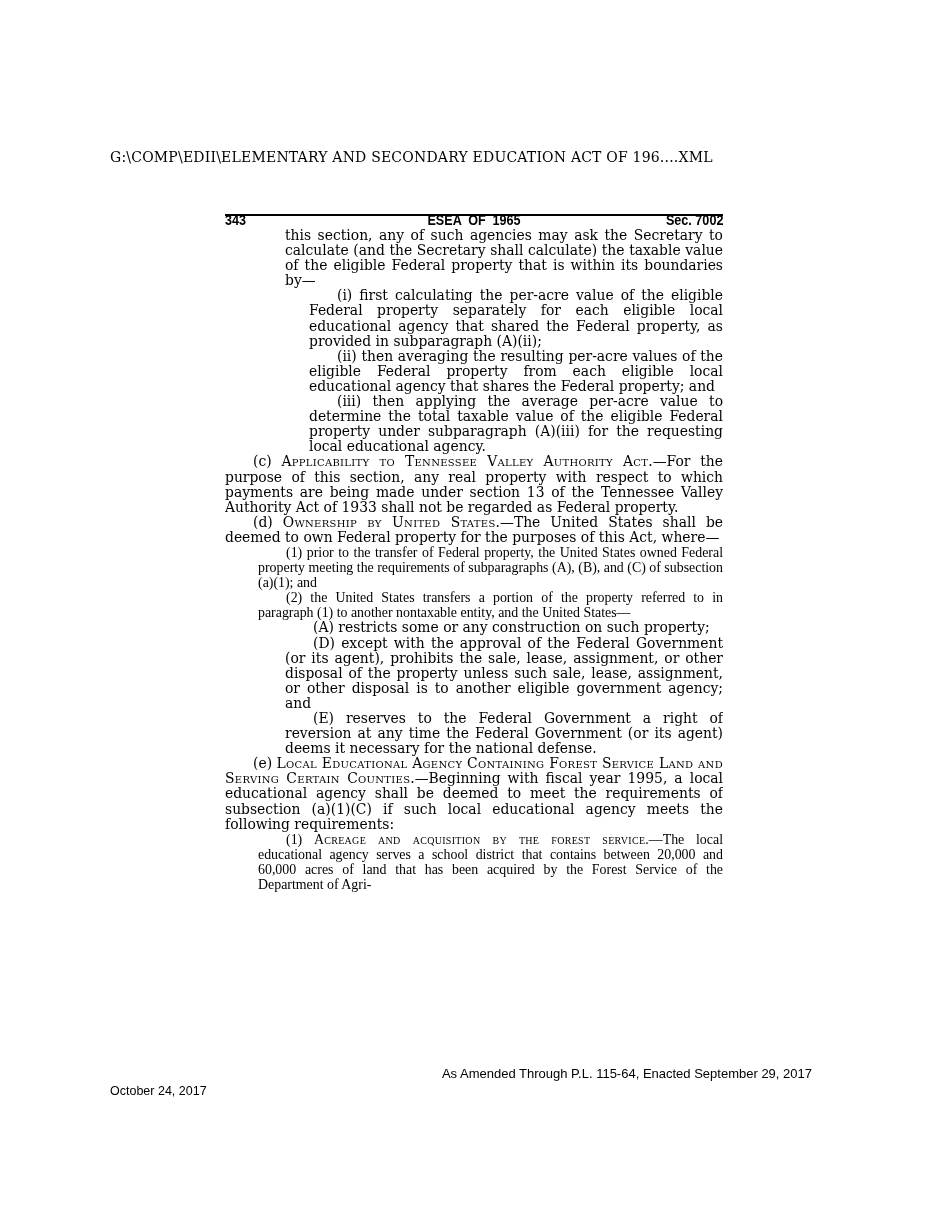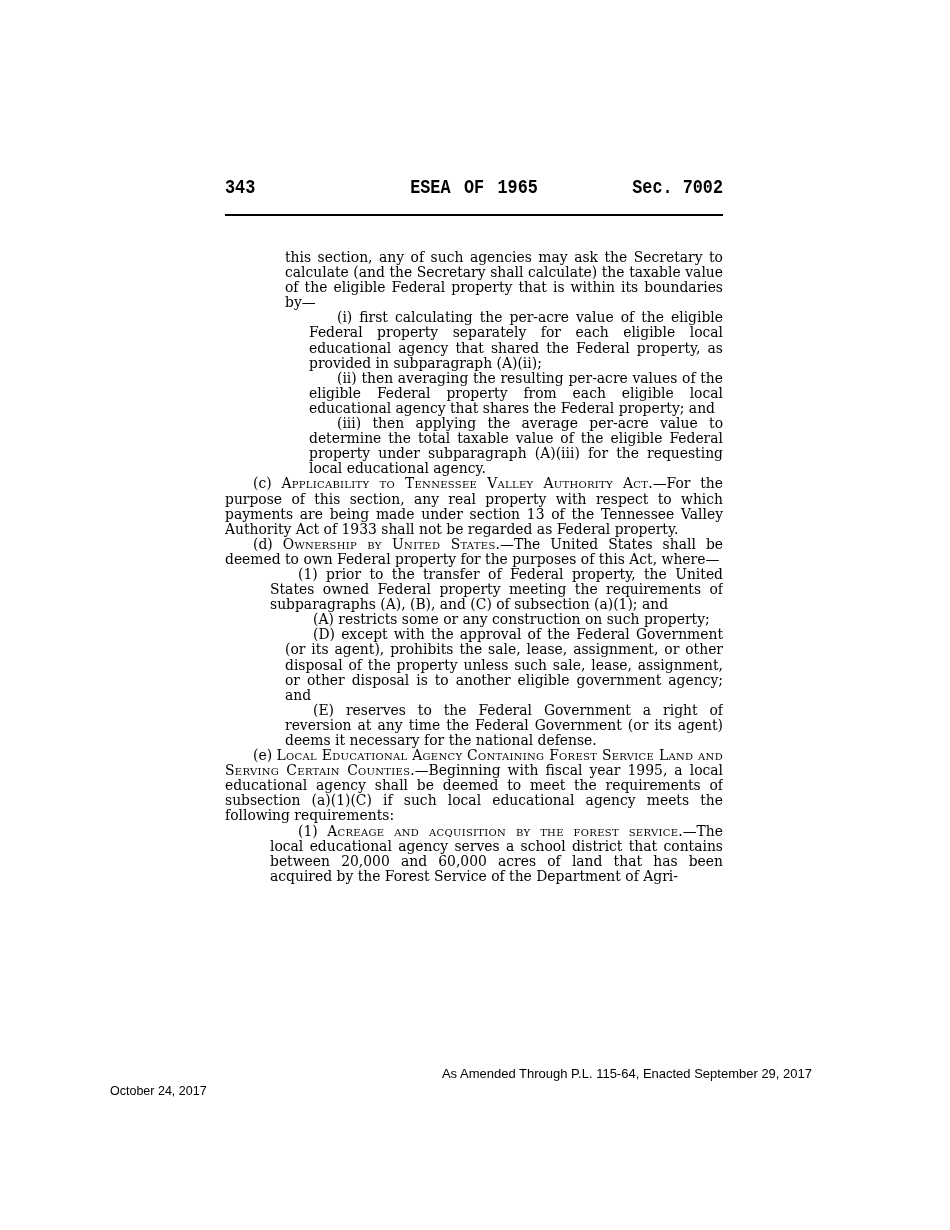--- a/index.html
+++ b/index.html
@@ -21,26 +21,26 @@
     top: 149px;
     font-family: "DejaVu Serif", serif;
     font-size: 14px;
     line-height: 17px;
     letter-spacing: 0.2px;
     white-space: nowrap;
   }
   .page-header {
     position: absolute;
     left: 225px;
-    top: 180px;
+    top: 212px;
     width: 498px;
     height: 17px;
-    font-family: Liberation Mono, monospace;
+    font-family: Liberation Sans, sans-serif;
     font-weight: 700;
-    font-size: 20px;
+    font-size: 15px;
     line-height: 16px;
   }
   .page-header .num {
     position: absolute;
     left: 0;
     top: 0;
     display: inline-block;
     transform: scaleX(0.84);
     transform-origin: 0 50%;
   }
@@ -80,23 +80,23 @@
     font-family: "DejaVu Serif", serif;
     font-size: 13.9px;
     line-height: 15.1px;
     text-align: justify;
   }
   .statute p {
     margin: 0;
     padding: 0;
     text-indent: 28px;
   }
-  .statute p.flush { text-indent: 0; margin-top: 22px; }
+  .statute p.flush { text-indent: 0; }
   .statute p.lvl0 { margin-left: 0; }
-  .statute p.lvl1 { margin-left: 45px; }
+  .statute p.lvl1 { margin-left: 33px; font-family: Liberation Serif, serif; }
   .statute p.lvl2 { margin-left: 60px; }
   .statute p.lvl3 { margin-left: 84px; }
   .sc {
     font-variant: small-caps;
     letter-spacing: 0.3px;
   }
   .footer-date {
     position: absolute;
     left: 110px;
     top: 1084px;
@@ -112,37 +112,39 @@
     font-size: 13px;
     line-height: 15px;
     white-space: nowrap;
   }
 </style>
 </head>
 <body>
 
 <div class="page">
 
+  <div class="file-path">G:\COMP\EDII\ELEMENTARY AND SECONDARY EDUCATION ACT OF 196....XML</div>
 
   <div class="page-header">
     <span class="num">343</span>
     <span class="title">ESEA OF 1965</span>
     <span class="sec">Sec. 7002</span>
   </div>
 
   <div class="header-rule"></div>
 
   <div class="statute" id="statute-text">
       <p class="lvl2 flush"><span>this section, any of such agencies may ask the Secretary to calculate (and the Secretary shall calculate) the taxable value of the eligible Federal property that is within its boundaries by—</span></p>
       <p class="lvl3"><span>(i) first calculating the per-acre value of the eligible Federal property separately for each eligible local educational agency that shared the Federal property, as provided in subparagraph (A)(ii);</span></p>
       <p class="lvl3"><span>(ii) then averaging the resulting per-acre values of the eligible Federal property from each eligible local educational agency that shares the Federal property; and</span></p>
       <p class="lvl3"><span>(iii) then applying the average per-acre value to determine the total taxable value of the eligible Federal property under subparagraph (A)(iii) for the requesting local educational agency.</span></p>
       <p class="lvl0"><span>(c) </span><span class="sc">Applicability to Tennessee Valley Authority Act</span><span>.—For the purpose of this section, any real property with respect to which payments are being made under section 13 of the Tennessee Valley Authority Act of 1933 shall not be regarded as Federal property.</span></p>
       <p class="lvl0"><span>(d) </span><span class="sc">Ownership by United States</span><span>.—The United States shall be deemed to own Federal property for the purposes of this Act, where—</span></p>
       <p class="lvl1"><span>(1) prior to the transfer of Federal property, the United States owned Federal property meeting the requirements of subparagraphs (A), (B), and (C) of subsection (a)(1); and</span></p>
+      <p class="lvl1"><span>(2) the United States transfers a portion of the property referred to in paragraph (1) to another nontaxable entity, and the United States—</span></p>
       <p class="lvl2"><span>(A) restricts some or any construction on such property;</span></p>
       <p class="lvl2"><span>(D) except with the approval of the Federal Government (or its agent), prohibits the sale, lease, assignment, or other disposal of the property unless such sale, lease, assignment, or other disposal is to another eligible government agency; and</span></p>
       <p class="lvl2"><span>(E) reserves to the Federal Government a right of reversion at any time the Federal Government (or its agent) deems it necessary for the national defense.</span></p>
       <p class="lvl0"><span>(e) </span><span class="sc">Local Educational Agency Containing Forest Service Land and Serving Certain Counties</span><span>.—Beginning with fiscal year 1995, a local educational agency shall be deemed to meet the requirements of subsection (a)(1)(C) if such local educational agency meets the following requirements:</span></p>
       <p class="lvl1"><span>(1) </span><span class="sc">Acreage and acquisition by the forest service</span><span>.—The local educational agency serves a school district that contains between 20,000 and 60,000 acres of land that has been acquired by the Forest Service of the Department of Agri-</span></p>
     </div>
 
   <div class="footer-date">October 24, 2017</div>
 
   <div class="footer-note">As Amended Through P.L. 115-64, Enacted September 29, 2017</div>

